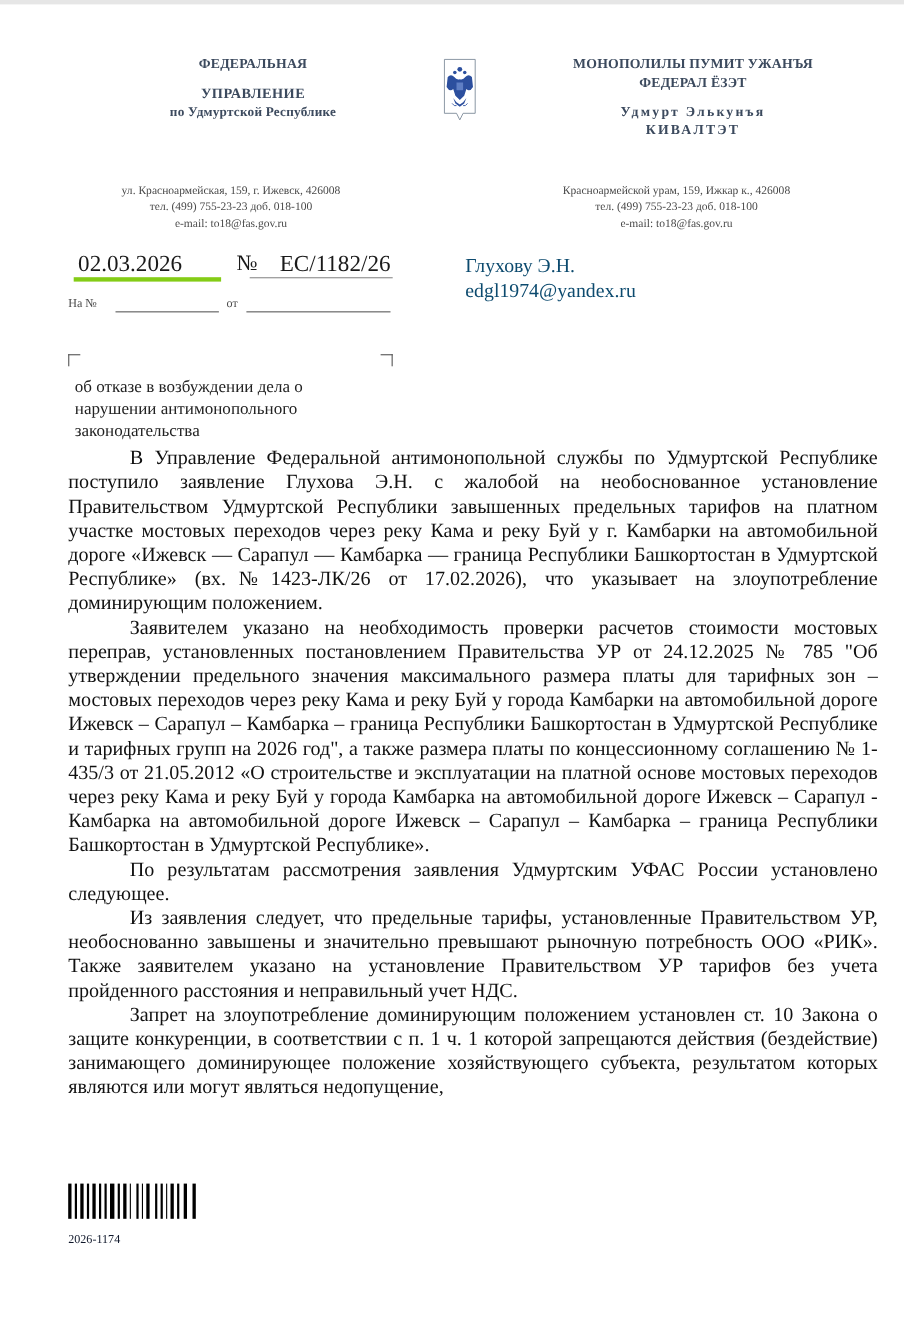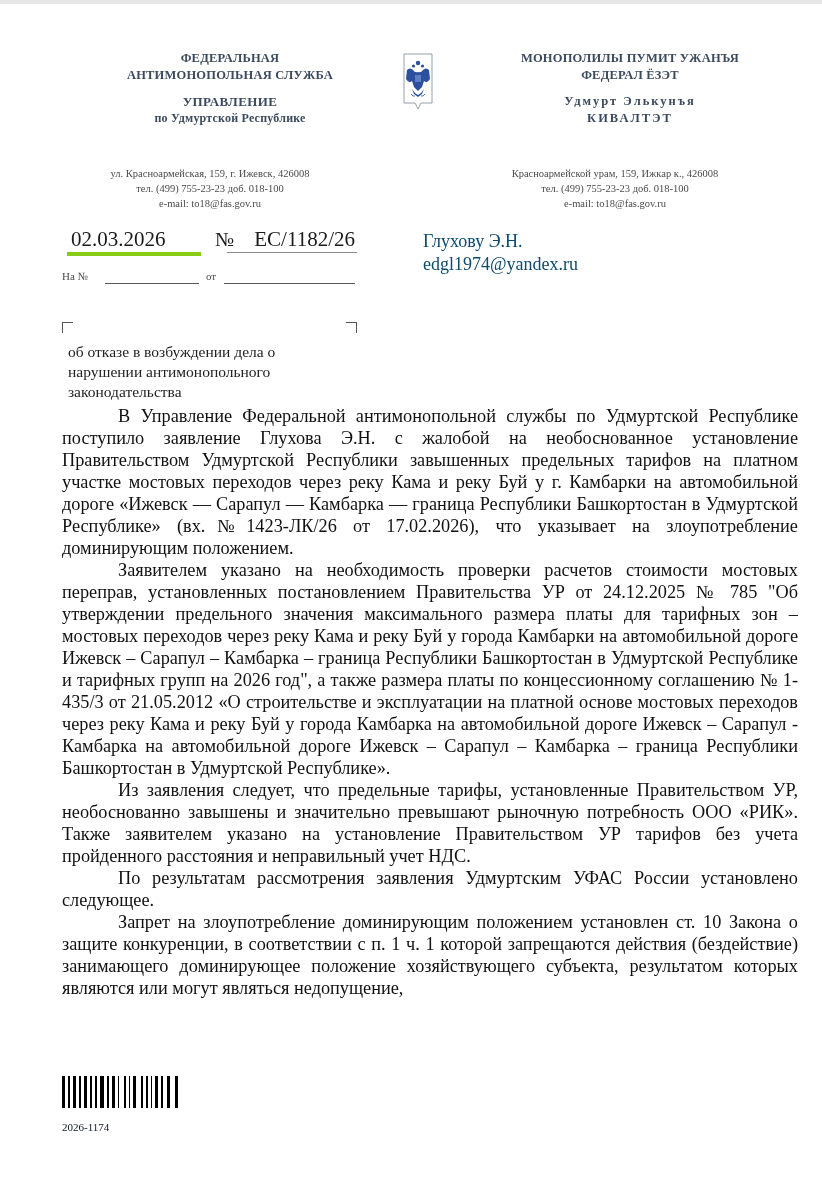--- a/index.html
+++ b/index.html
@@ -196,21 +196,20 @@
       color: #0f172a;
     }
   </style>
 </head>
 <body>
 
 <div class="top-strip"></div>
 
 <div class="lh-left">
   <div class="lh-line-bold">ФЕДЕРАЛЬНАЯ</div>
-  <div class="lh-line-bold">АНТИМОНОПОЛЬНАЯ СЛУЖБА</div>
   <div class="lh-gap"></div>
   <div class="lh-dept">УПРАВЛЕНИЕ</div>
   <div class="lh-sub">по Удмуртской Республике</div>
 </div>
 
 <div class="emblem">
   <svg width="30" height="58" viewBox="0 0 30 58">
     <path d="M1 1 H29 V50 H18 L15 56 L12 50 H1 Z" fill="none" stroke="#7a8896" stroke-width="0.8"></path>
     <g fill="#2c4f9e">
       <circle cx="15" cy="10" r="2.2"></circle>
@@ -262,22 +261,22 @@
   <div>edgl1974@yandex.ru</div>
 </div>
 
 <div class="subject-corner corner-left"></div>
 <div class="subject-corner corner-right"></div>
 <div class="subject">об отказе в возбуждении дела о нарушении антимонопольного законодательства</div>
 
 <div class="body-text">
   <p>В Управление Федеральной антимонопольной службы по Удмуртской Республике поступило заявление Глухова Э.Н. с жалобой на необоснованное установление Правительством Удмуртской Республики завышенных предельных тарифов на платном участке мостовых переходов через реку Кама и реку Буй у г. Камбарки на автомобильной дороге «Ижевск — Сарапул — Камбарка — граница Республики Башкортостан в Удмуртской Республике» (вх.№1423-ЛК/26 от 17.02.2026), что указывает на злоупотребление доминирующим положением.</p>
   <p>Заявителем указано на необходимость проверки расчетов стоимости мостовых переправ, установленных постановлением Правительства УР от 24.12.2025 № 785 "Об утверждении предельного значения максимального размера платы для тарифных зон – мостовых переходов через реку Кама и реку Буй у города Камбарки на автомобильной дороге Ижевск – Сарапул – Камбарка – граница Республики Башкортостан в Удмуртской Республике и тарифных групп на 2026 год", а также размера платы по концессионному соглашению № 1-435/3 от 21.05.2012 «О строительстве и эксплуатации на платной основе мостовых переходов через реку Кама и реку Буй у города Камбарка на автомобильной дороге Ижевск – Сарапул - Камбарка на автомобильной дороге Ижевск – Сарапул – Камбарка – граница Республики Башкортостан в Удмуртской Республике».</p>
+  <p>По результатам рассмотрения заявления Удмуртским УФАС России установлено следующее.</p>
   <p>Из заявления следует, что предельные тарифы, установленные Правительством УР, необоснованно завышены и значительно превышают рыночную потребность ООО «РИК». Также заявителем указано на установление Правительством УР тарифов без учета пройденного расстояния и неправильный учет НДС.</p>
-  <p>По результатам рассмотрения заявления Удмуртским УФАС России установлено следующее.</p>
   <p>Запрет на злоупотребление доминирующим положением установлен ст. 10 Закона о защите конкуренции, в соответствии с п. 1 ч. 1 которой запрещаются действия (бездействие) занимающего доминирующее положение хозяйствующего субъекта, результатом которых являются или могут являться недопущение,</p>
 </div>
 
 <div class="barcode">
   <span style="width:3px"></span>
     <span style="width:2px"></span>
     <span style="width:3px"></span>
     <span style="width:2px"></span>
   <span style="width:3px"></span>
     <span style="width:2px"></span>

